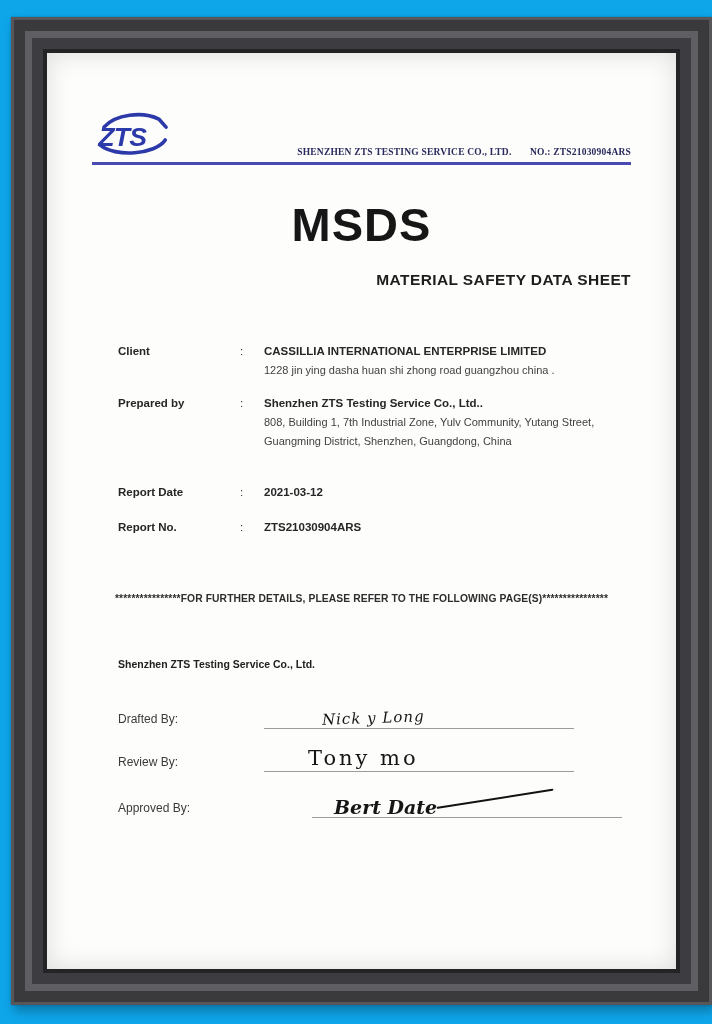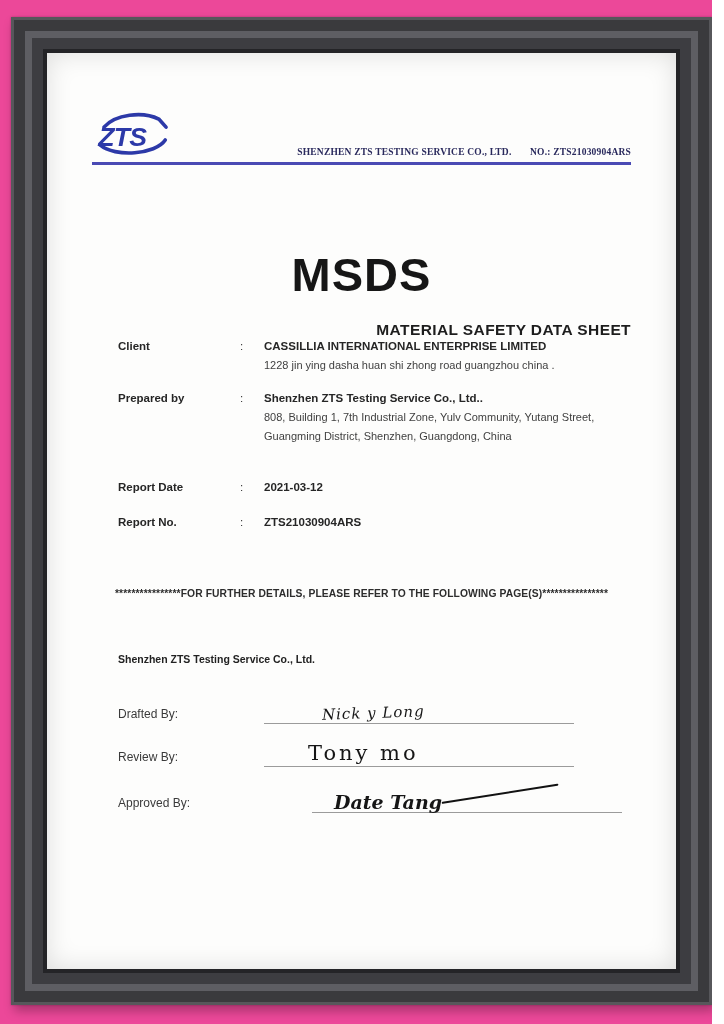--- a/index.html
+++ b/index.html
@@ -1,16 +1,16 @@
 <!DOCTYPE html>
 <html><head>
 <meta charset="utf-8">
 <style>
   html,body{margin:0;padding:0;background:#ffffff;}
-  .shot{position:relative;width:712px;height:1024px;background:#ec4899;overflow:hidden;
+  .shot{position:relative;width:712px;height:1024px;background:#0ea5e9;overflow:hidden;
         font-family:"Liberation Sans",sans-serif;}
   
   .frame{position:absolute;left:11px;top:17px;width:701px;height:988px;box-sizing:border-box;
          box-shadow:3px 6px 10px rgba(0,0,0,.28), 0 0 2px rgba(0,0,0,.25);}
   .b1{width:100%;height:100%;box-sizing:border-box;border:3px solid #57575b;}
   .b2{width:100%;height:100%;box-sizing:border-box;border:11px solid #3a3a3d;}
   .b3{width:100%;height:100%;box-sizing:border-box;border:7px solid #5e5e63;}
   .b4{width:100%;height:100%;box-sizing:border-box;border:11px solid #3d3d41;}
   .b5{width:100%;height:100%;box-sizing:border-box;border:4px solid #242427;}
   
@@ -18,26 +18,26 @@
          box-shadow:inset 0 0 26px rgba(0,0,0,.13);position:relative;color:#2c2c2c;}
   .page{position:absolute;left:0;top:0;right:0;bottom:0;padding:0 45px;box-sizing:border-box;}
   
   .header{margin-top:58px;display:flex;align-items:flex-end;justify-content:space-between;
           border-bottom:3px solid #4a4ab4;padding-bottom:1px;height:50px;}
   .logo{width:82px;height:50px;flex:0 0 auto;}
   .head-right{font-family:"Liberation Serif",serif;font-weight:bold;font-size:9.5px;
               color:#29295c;letter-spacing:.2px;white-space:nowrap;padding-bottom:4px;}
   .head-right .no{margin-left:16px;}
   
-  .title{margin-top:84px;text-align:center;font-weight:bold;font-size:47px;
+  .title{margin-top:34px;text-align:center;font-weight:bold;font-size:47px;
          letter-spacing:1px;color:#161616;line-height:52px;}
   .subtitle{margin-top:20px;text-align:right;font-weight:bold;font-size:15.5px;
             letter-spacing:.4px;color:#1d1d1d;}
   
-  .info{padding-left:26px;}
+  .info{margin-top:55px;padding-left:26px;}
   .info-row{display:flex;font-size:11.5px;line-height:15px;}
   .info-label{width:122px;font-weight:bold;color:#262626;flex:0 0 auto;}
   .info-colon{width:24px;color:#3a3a3a;flex:0 0 auto;}
   .info-value{font-weight:bold;color:#262626;}
   .info-lines{font-weight:normal;color:#3f3f3f;font-size:11px;line-height:19px;margin-top:2px;}
   .gap14{margin-bottom:16px;} .gap30{margin-bottom:34px;} .gap20{margin-bottom:20px;}
   
   .notice{margin-top:58px;text-align:center;font-size:10.3px;font-weight:bold;
           color:#2d2d2d;letter-spacing:.1px;white-space:nowrap;}
   
@@ -136,21 +136,21 @@
             <div class="sig-row row2">
               <div class="sig-label">Review By:</div>
               <div class="sig-line">
                 <span class="sig sig-2">Tony mo</span>
               </div>
             </div>
 
             <div class="sig-row row3">
               <div class="sig-label">Approved By:</div>
               <div class="sig-line">
-                <span class="sig sig-3">Date Tang</span>
+                <span class="sig sig-3">Bert Date</span>
               </div>
             </div>
           </div>
 
         </div>
       </div>
     </div>
             </div>
           </div>
         </div>

